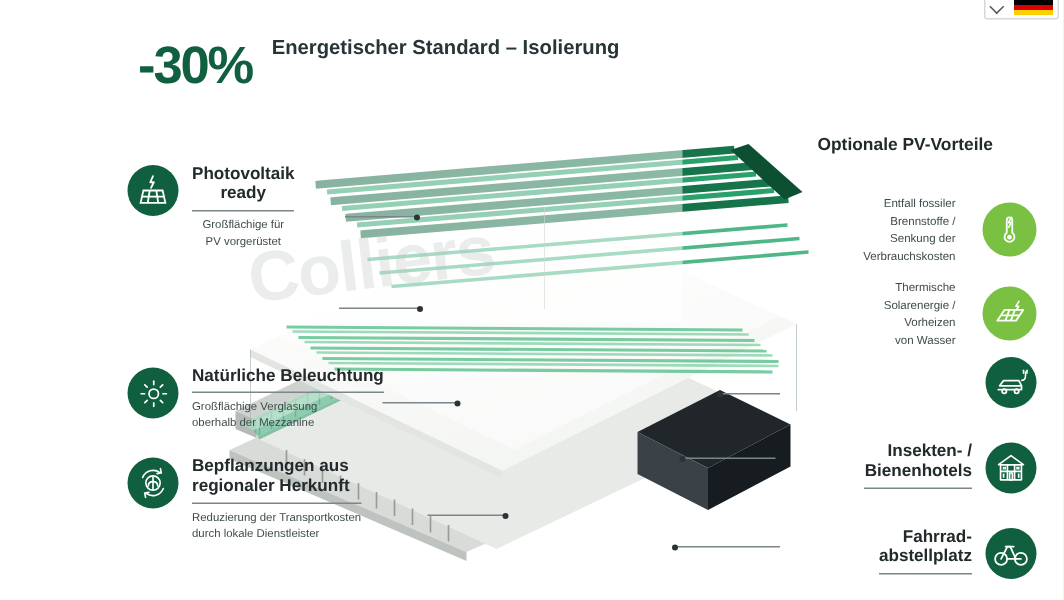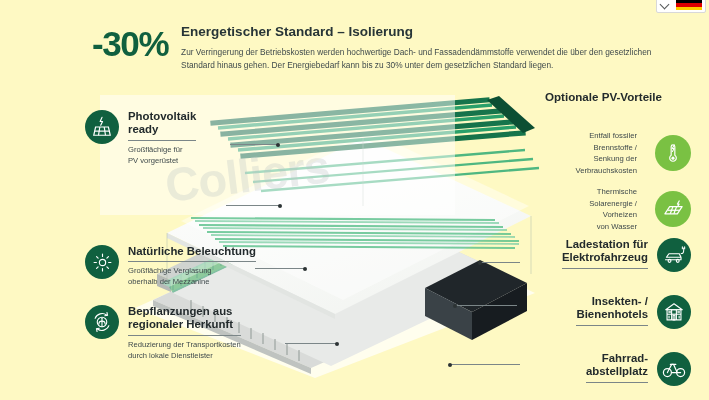--- a/index.html
+++ b/index.html
@@ -15,21 +15,21 @@
     background: #dde5cf;
     position: relative;
     color: #2c3334;
   }
 
   #infographic {
     position: absolute;
     inset: 0;
     width: 709px;
     height: 400px;
-    background: #fef9c3;
+    background: #ffffff;
     overflow: hidden;
   }
 
   
   .lang-selector {
     position: absolute;
     top: -9px;
     right: 3px;
     width: 50px;
     height: 22px;
@@ -185,21 +185,21 @@
     content: "";
     position: absolute;
     right: -2px; top: -1.5px;
     width: 4px; height: 4px;
     border-radius: 50%;
     background: #2c3334;
   }
   .leader.rev::after { right: auto; left: -2px; }
 
   
-  #feat-pv      { left: 85px;  top: 110px; width: 180px; }
+  #feat-pv      { left: 85px;  top: 110px; width: 180px; text-align: center; }
   #feat-height  { left: 85px;  top: 181px; width: 180px; }
   #feat-light   { left: 85px;  top: 245px; width: 196px; }
   #feat-plants  { left: 85px;  top: 305px; width: 200px; }
 
   
   #feat-charge  { right: 18px; top: 238px; width: 188px; }
   #feat-insect  { right: 18px; top: 295px; width: 188px; }
   #feat-bike    { right: 18px; top: 352px; width: 188px; }
 
   
@@ -240,21 +240,20 @@
 
   <div class="lang-selector">
     <span class="chev"></span>
     <span class="flag-de"></span>
   </div>
 
   <div class="header">
     <div class="hero-number">-30%</div>
     <div class="header-text">
       <div class="header-title">Energetischer Standard – Isolierung</div>
-      <div class="header-desc">Zur Verringerung der Betriebskosten werden hochwertige Dach- und Fassadendämmstoffe verwendet die über den gesetzlichen Standard hinaus gehen. Der Energiebedarf kann bis zu 30% unter dem gesetzlichen Standard liegen.</div>
     </div>
   </div>
 
   <div class="scene">
     <svg viewBox="0 0 470 310" xmlns="http://www.w3.org/2000/svg">
       <defs>
         <linearGradient id="roofFade" x1="0" y1="0" x2="1" y2="0.4">
           <stop offset="0" stop-color="#0f5c3c"></stop>
           <stop offset="1" stop-color="#18794e"></stop>
         </linearGradient>
@@ -473,22 +472,20 @@
       <svg width="23" height="23" viewBox="0 0 24 24" fill="none" stroke="#ffffff" stroke-width="1.2" stroke-linecap="round" stroke-linejoin="round">
         <path d="M2.6 16.4 h16.2 v-2.6 l-1.8-3.6 H6.2 L3.6 13.8 h15.2"></path>
         <circle cx="6.8" cy="17.6" r="1.5"></circle>
         <circle cx="15.4" cy="17.6" r="1.5"></circle>
         <path d="M19 10 C21.4 10 21.6 7.6 21.6 6.4 V4.2" stroke-width="1.1"></path>
         <line x1="20.2" y1="3" x2="20.2" y2="5" stroke-width="1.1"></line>
         <line x1="22.6" y1="3" x2="22.6" y2="5" stroke-width="1.1"></line>
       </svg>
     </div>
     <div class="f-body">
-      <div class="f-title">Ladestation für
-Elektrofahrzeug</div>
       <div class="f-rule"></div>
     </div>
   </div>
 
   <div class="feature right" id="feat-bike">
     <div class="badge badge-dark" style="width:34px;height:34px;">
       <svg width="24" height="24" viewBox="0 0 24 24" fill="none" stroke="#ffffff" stroke-width="1.2" stroke-linecap="round" stroke-linejoin="round">
         <circle cx="5.4" cy="15.6" r="4"></circle>
         <circle cx="18.6" cy="15.6" r="4"></circle>
         <path d="M5.4 15.6 L9.6 7.4 h4.2"></path>

